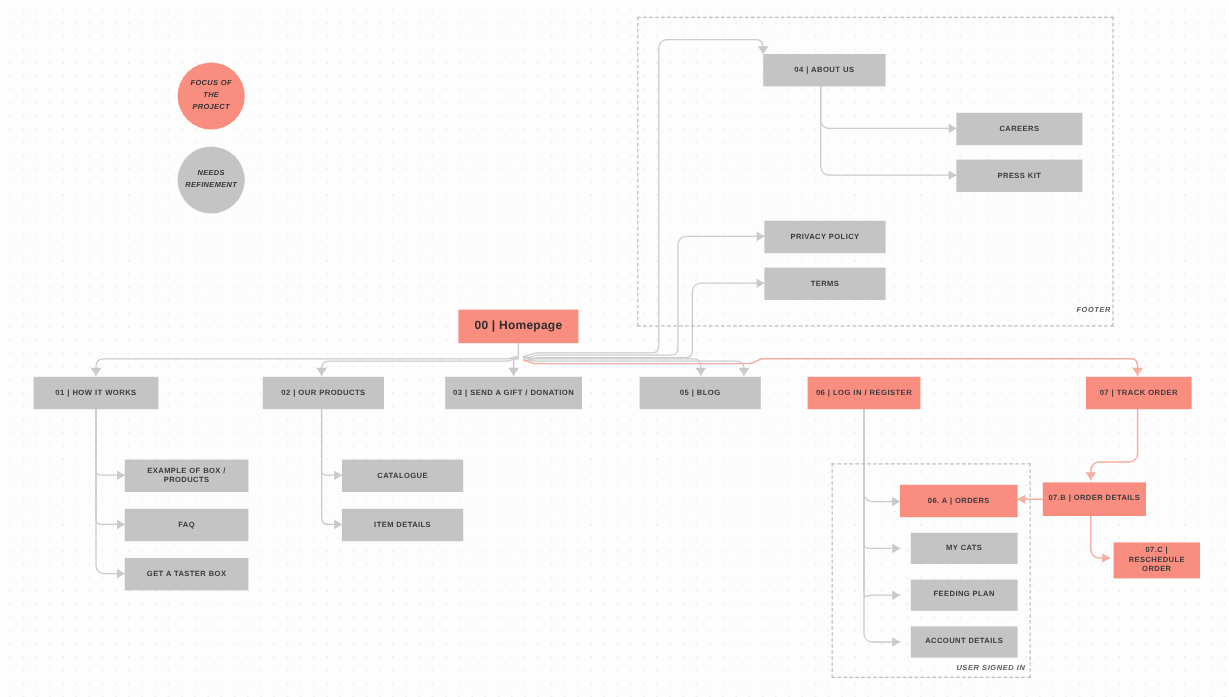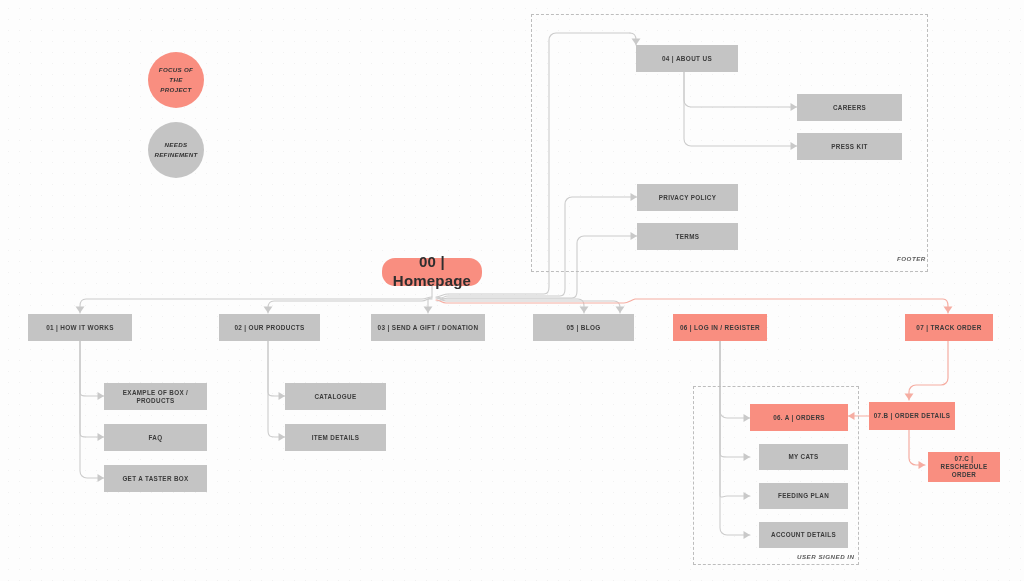--- a/index.html
+++ b/index.html
@@ -27,21 +27,21 @@
     color: #3a3a3a;
     letter-spacing: 0.35px;
     line-height: 1.25;
     padding: 2px 4px;
     z-index: 3;
   }
   .node.gray  { background: #c4c4c4; }
   .node.salmon{ background: #f98e80; }
   .node .lbl { display: block; white-space: pre-line; }
 
-  .t-home { font-size: 15px; font-weight: bold; letter-spacing: 0.2px; color: #2e2e2e; border-radius: 13px; }
+  .t-home { font-size: 10px; font-weight: bold; letter-spacing: 0.2px; color: #2e2e2e; }
   .t-main { font-size: 6.4px; font-weight: bold; }
   .t-sub  { font-size: 6.3px; font-weight: bold; }
 
   .circle {
     position: absolute;
     border-radius: 50%;
     display: flex; align-items: center; justify-content: center;
     text-align: center;
     font-style: italic;
     font-weight: bold;

